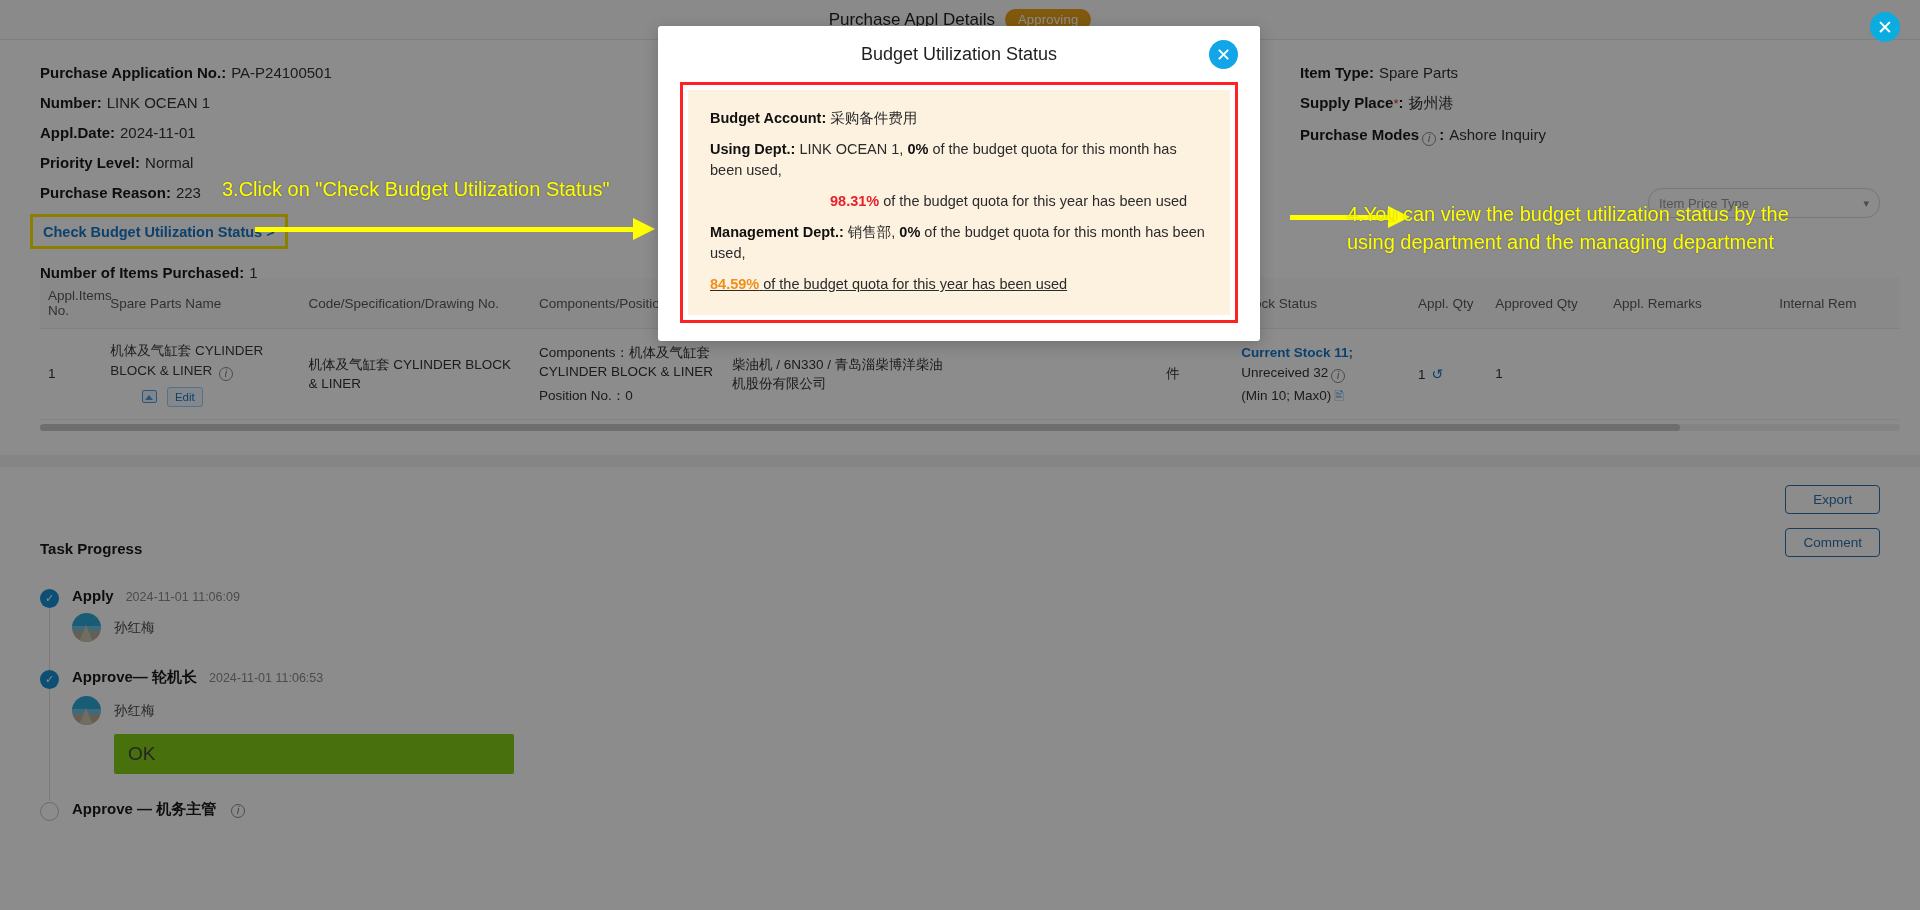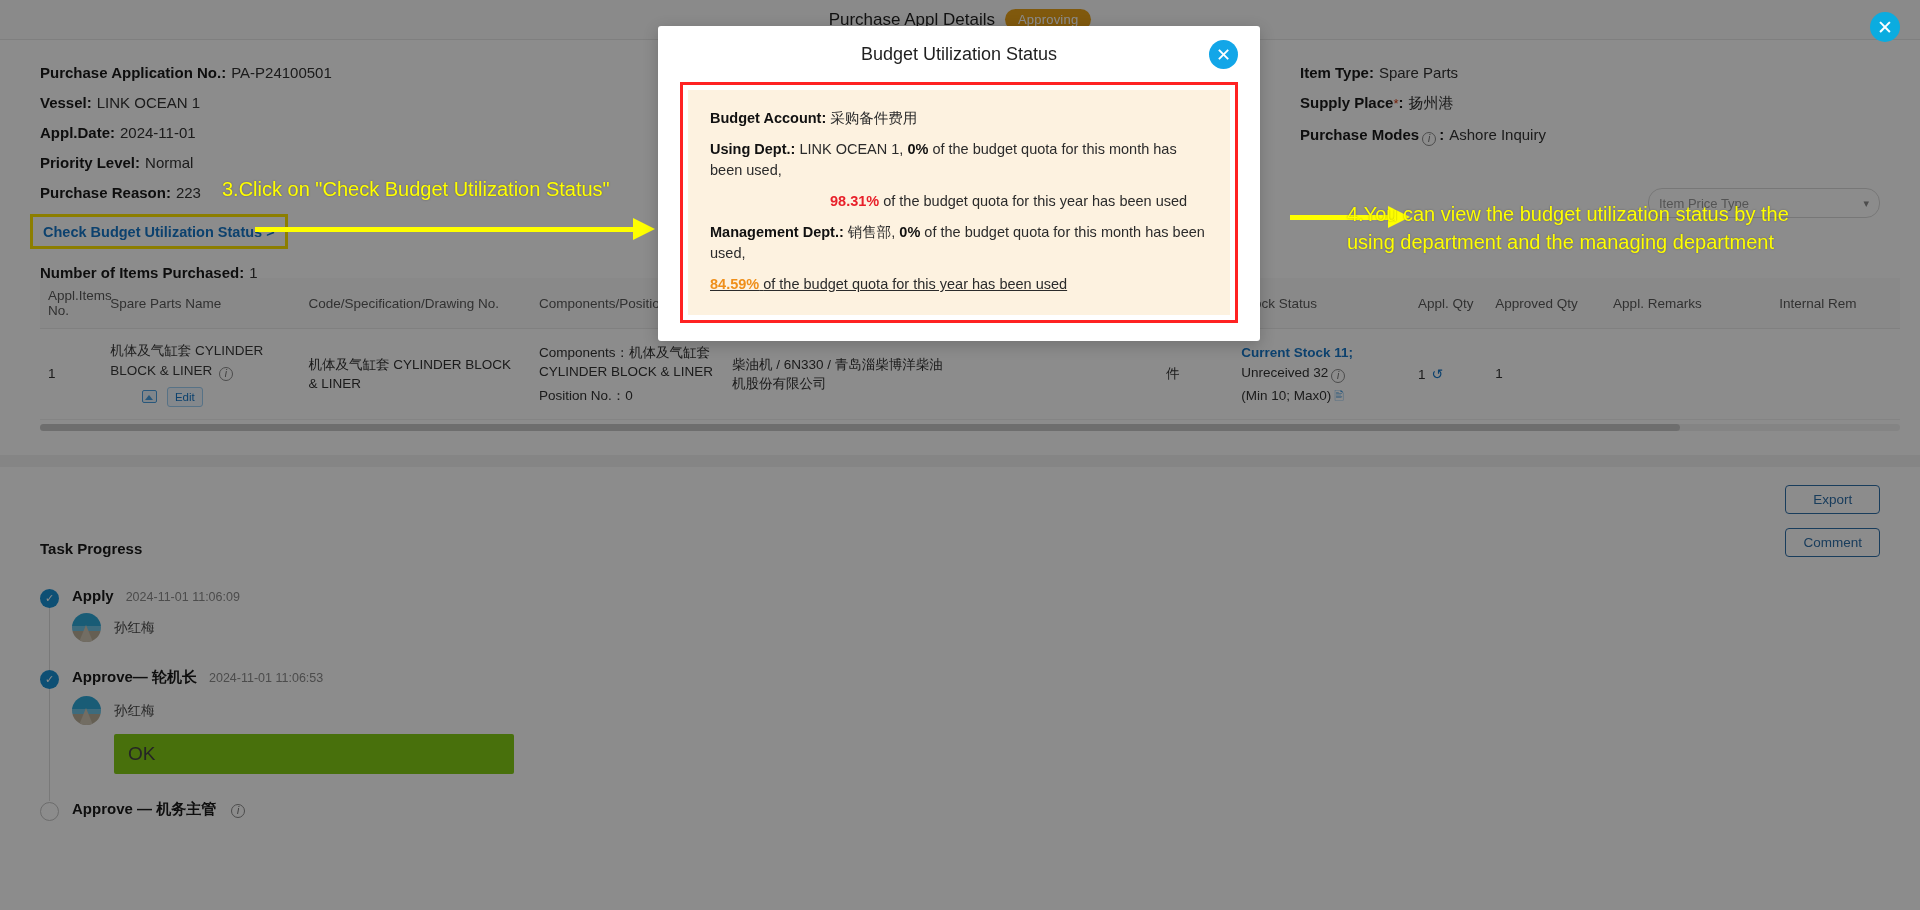--- a/index.html
+++ b/index.html
@@ -282,21 +282,21 @@
       <span class="badge-approving">Approving</span>
     </div>
 
     <div class="info-area">
       <div class="info-cols">
         <div class="info-col c1">
           <div class="info-row">
             <span class="info-label">Purchase Application No.:</span><span class="info-val">PA-P24100501</span>
           </div>
           <div class="info-row">
-            <span class="info-label">Vessel:</span><span class="info-val">LINK OCEAN 1</span>
+            <span class="info-label">Number:</span><span class="info-val">LINK OCEAN 1</span>
           </div>
           <div class="info-row">
             <span class="info-label">Appl.Date:</span><span class="info-val">2024-11-01</span>
           </div>
           <div class="info-row">
             <span class="info-label">Priority Level:</span><span class="info-val">Normal</span>
           </div>
           <div class="info-row">
             <span class="info-label">Purchase Reason:</span><span class="info-val">223</span>
           </div>

